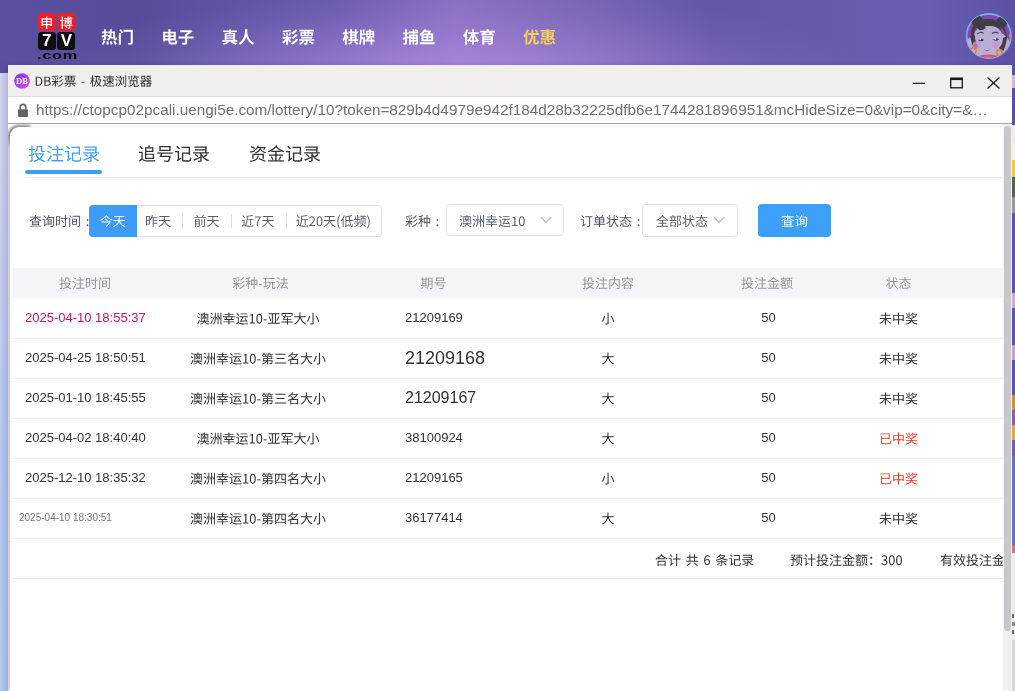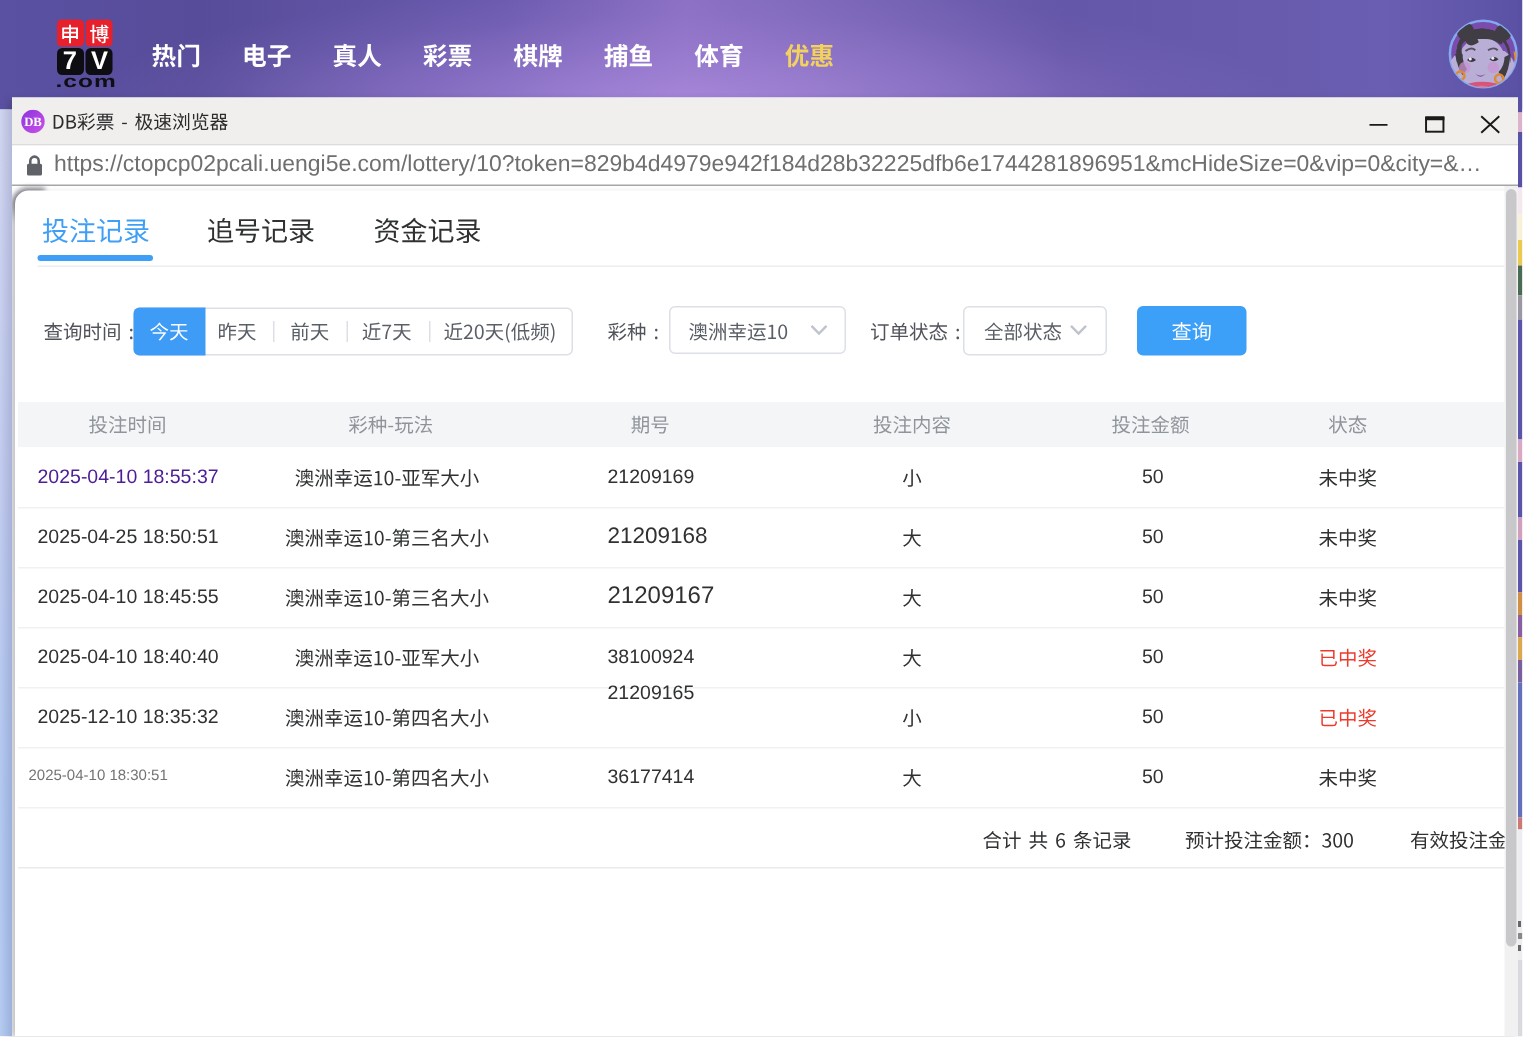--- a/index.html
+++ b/index.html
@@ -101,34 +101,34 @@
       <path d="M1 1.2 L6 6.4 L11 1.2" fill="none" stroke="#bfc3cc" stroke-width="1.6"></path>
     </svg>
     <div class="abs" style="left:12px;top:268px;width:991px;height:30px;background:#f4f5f7"></div>
     <div class="abs" style="left:12px;top:338px;width:991px;height:1px;background:#f0f1f3"></div>
     <div class="abs" style="left:12px;top:378px;width:991px;height:1px;background:#f0f1f3"></div>
     <div class="abs" style="left:12px;top:418px;width:991px;height:1px;background:#f0f1f3"></div>
     <div class="abs" style="left:12px;top:458px;width:991px;height:1px;background:#f0f1f3"></div>
     <div class="abs" style="left:12px;top:498px;width:991px;height:1px;background:#f0f1f3"></div>
     <div class="abs" style="left:12px;top:538px;width:991px;height:1px;background:#f0f1f3"></div>
     <div class="abs" style="left:12px;top:578px;width:991px;height:1px;background:#e8eaed"></div>
-    <div class="lat" style="left:25px;top:298px;height:40px;line-height:40px;font-size:13px;color:#4c1d95">2025-04-10 18:55:37</div>
+    <div class="lat" style="left:25px;top:298px;height:40px;line-height:40px;font-size:13px;color:#be185d">2025-04-10 18:55:37</div>
     <div class="lat" style="left:405px;top:298px;height:40px;line-height:40px;font-size:13px;color:#2f3133">21209169</div>
     <div class="lat" style="left:741px;top:298px;width:55px;height:40px;line-height:40px;font-size:13px;color:#2f3133;text-align:center">50</div>
     <div class="lat" style="left:25px;top:338px;height:40px;line-height:40px;font-size:13px;color:#2f3133">2025-04-25 18:50:51</div>
-    <div class="lat" style="left:405px;top:338px;height:40px;line-height:40px;font-size:15px;color:#2f3133">21209168</div>
+    <div class="lat" style="left:405px;top:338px;height:40px;line-height:40px;font-size:18px;color:#2f3133">21209168</div>
     <div class="lat" style="left:741px;top:338px;width:55px;height:40px;line-height:40px;font-size:13px;color:#2f3133;text-align:center">50</div>
-    <div class="lat" style="left:25px;top:378px;height:40px;line-height:40px;font-size:13px;color:#2f3133">2025-04-10 18:45:55</div>
+    <div class="lat" style="left:25px;top:378px;height:40px;line-height:40px;font-size:13px;color:#2f3133">2025-01-10 18:45:55</div>
     <div class="lat" style="left:405px;top:378px;height:40px;line-height:40px;font-size:16px;color:#2f3133">21209167</div>
     <div class="lat" style="left:741px;top:378px;width:55px;height:40px;line-height:40px;font-size:13px;color:#2f3133;text-align:center">50</div>
-    <div class="lat" style="left:25px;top:418px;height:40px;line-height:40px;font-size:13px;color:#2f3133">2025-04-10 18:40:40</div>
+    <div class="lat" style="left:25px;top:418px;height:40px;line-height:40px;font-size:13px;color:#2f3133">2025-04-02 18:40:40</div>
     <div class="lat" style="left:405px;top:418px;height:40px;line-height:40px;font-size:13px;color:#2f3133">38100924</div>
     <div class="lat" style="left:741px;top:418px;width:55px;height:40px;line-height:40px;font-size:13px;color:#2f3133;text-align:center">50</div>
     <div class="lat" style="left:25px;top:458px;height:40px;line-height:40px;font-size:13px;color:#2f3133">2025-12-10 18:35:32</div>
-    <div class="lat" style="left:405px;top:442px;height:40px;line-height:40px;font-size:13px;color:#2f3133">21209165</div>
+    <div class="lat" style="left:405px;top:458px;height:40px;line-height:40px;font-size:13px;color:#2f3133">21209165</div>
     <div class="lat" style="left:741px;top:458px;width:55px;height:40px;line-height:40px;font-size:13px;color:#2f3133;text-align:center">50</div>
     <div class="lat" style="left:19px;top:498px;height:40px;line-height:40px;font-size:10px;color:#737373">2025-04-10 18:30:51</div>
     <div class="lat" style="left:405px;top:498px;height:40px;line-height:40px;font-size:13px;color:#2f3133">36177414</div>
     <div class="lat" style="left:741px;top:498px;width:55px;height:40px;line-height:40px;font-size:13px;color:#2f3133;text-align:center">50</div>
     <div class="abs z10" style="left:1003px;top:124px;width:8.5px;height:567px;background:#f1f1f2"></div>
     <div class="abs z10" style="left:1003.5px;top:126px;width:7.5px;height:505px;border-radius:4px;background:#c8c8ca"></div>
     <div class="abs z10" style="left:1011.5px;top:0px;width:3.5px;height:75px;background:#5a50a2"></div>
     <div class="abs z10" style="left:1011.5px;top:75px;width:3.5px;height:13px;background:#dcb3cb"></div>
     <div class="abs z10" style="left:1011.5px;top:88px;width:3.5px;height:37px;background:#5752a6"></div>
     <div class="abs z10" style="left:1011.5px;top:125px;width:3.5px;height:18px;background:#f2e8ee"></div>

